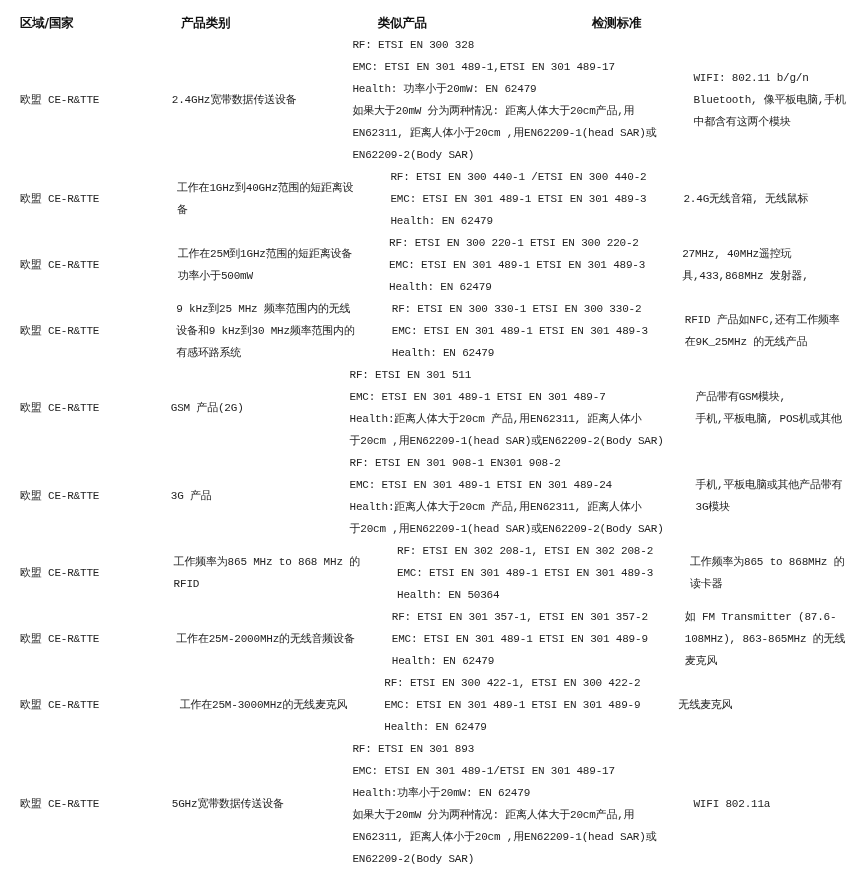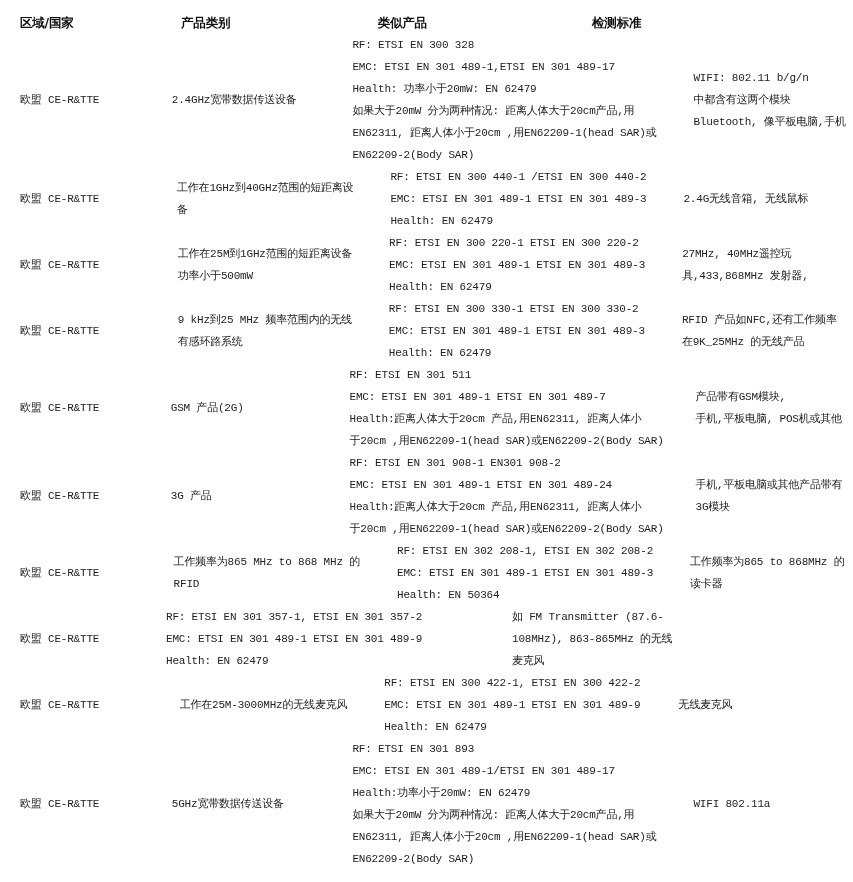--- a/index.html
+++ b/index.html
@@ -51,22 +51,22 @@
         <div class="cell c3">
           <span class="line">RF: ETSI EN 300 328</span>
           <span class="line">EMC: ETSI EN 301 489-1,ETSI EN 301 489-17</span>
           <span class="line">Health: 功率小于20mW: EN 62479</span>
           <span class="line">如果大于20mW 分为两种情况: 距离人体大于20cm产品,用</span>
           <span class="line">EN62311, 距离人体小于20cm ,用EN62209-1(head SAR)或</span>
           <span class="line">EN62209-2(Body SAR)</span>
         </div>
         <div class="cell c4">
           <span class="line">WIFI: 802.11 b/g/n</span>
+          <span class="line">Bluetooth, 像平板电脑,手机</span>
           <span class="line">中都含有这两个模块</span>
-          <span class="line">Bluetooth, 像平板电脑,手机</span>
         </div>
       </div>
       <div class="row">
         <div class="cell c1">
           <span class="line">欧盟 CE-R&amp;TTE</span>
         </div>
         <div class="cell c2">
           <span class="line">工作在1GHz到40GHz范围的短距离设</span>
           <span class="line">备</span>
         </div>
@@ -96,20 +96,21 @@
           <span class="line">27MHz, 40MHz遥控玩</span>
           <span class="line">具,433,868MHz 发射器,</span>
         </div>
       </div>
       <div class="row">
         <div class="cell c1">
           <span class="line">欧盟 CE-R&amp;TTE</span>
         </div>
         <div class="cell c2">
           <span class="line">9 kHz到25 MHz 频率范围内的无线</span>
+          <span class="line">设备和9 kHz到30 MHz频率范围内的</span>
           <span class="line">有感环路系统</span>
         </div>
         <div class="cell c3">
           <span class="line">RF: ETSI EN 300 330-1 ETSI EN 300 330-2</span>
           <span class="line">EMC: ETSI EN 301 489-1 ETSI EN 301 489-3</span>
           <span class="line">Health: EN 62479</span>
         </div>
         <div class="cell c4">
           <span class="line">RFID 产品如NFC,还有工作频率</span>
           <span class="line">在9K_25MHz 的无线产品</span>
@@ -165,20 +166,23 @@
           <span class="line">Health: EN 50364</span>
         </div>
         <div class="cell c4">
           <span class="line">工作频率为865 to 868MHz 的</span>
           <span class="line">读卡器</span>
         </div>
       </div>
       <div class="row">
         <div class="cell c1">
           <span class="line">欧盟 CE-R&amp;TTE</span>
+        </div>
+        <div class="cell c2">
+          <span class="line">工作在25M-2000MHz的无线音频设备</span>
         </div>
         <div class="cell c3">
           <span class="line">RF: ETSI EN 301 357-1, ETSI EN 301 357-2</span>
           <span class="line">EMC: ETSI EN 301 489-1 ETSI EN 301 489-9</span>
           <span class="line">Health: EN 62479</span>
         </div>
         <div class="cell c4">
           <span class="line">如 FM Transmitter (87.6-</span>
           <span class="line">108MHz), 863-865MHz 的无线</span>
           <span class="line">麦克风</span>

